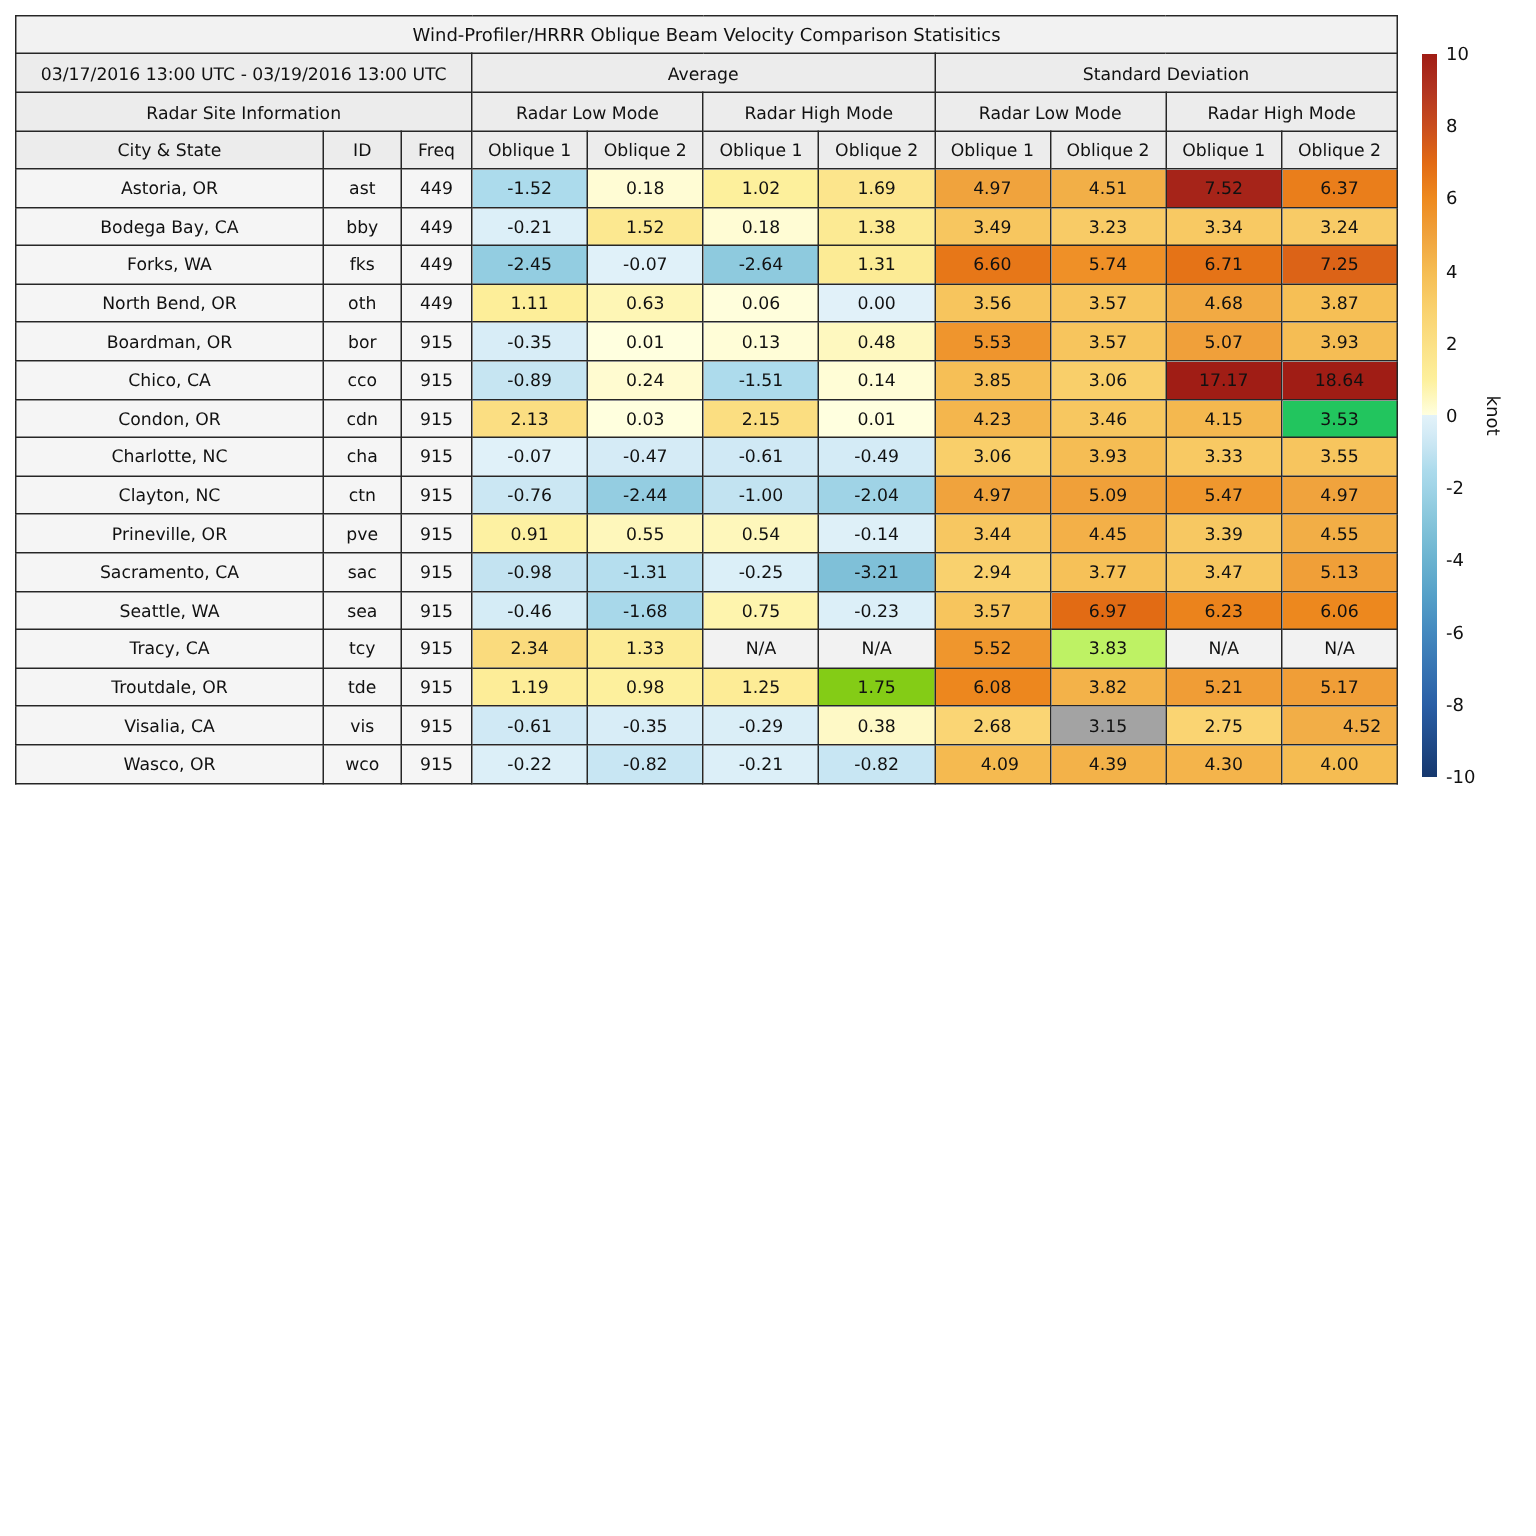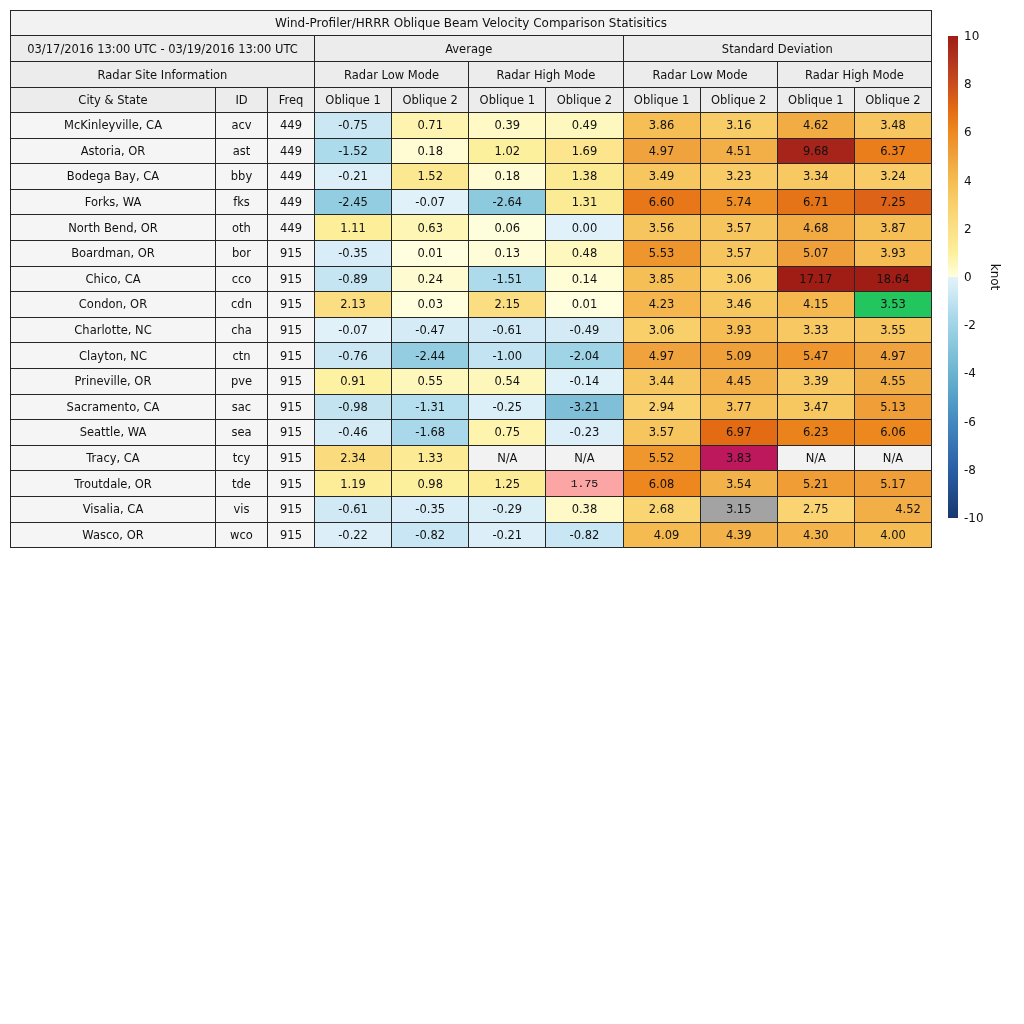--- a/index.html
+++ b/index.html
@@ -71,43 +71,30 @@
           <td class="hdr">Oblique 1</td>
           <td class="hdr">Oblique 2</td>
           <td class="hdr">Oblique 1</td>
           <td class="hdr">Oblique 2</td>
           <td class="hdr">Oblique 1</td>
           <td class="hdr">Oblique 2</td>
         </tr>
       </thead>
       <tbody id="tbody">
           <tr>
-            <td class="info">McKinleyville, CA</td>
-            <td class="info">acv</td>
-            <td class="info">449</td>
-            <td style="background: rgb(203, 231, 244);">-0.75</td>
-            <td style="background: rgb(254, 244, 176);">0.71</td>
-            <td style="background: rgb(254, 249, 197);">0.39</td>
-            <td style="background: rgb(254, 248, 191);">0.49</td>
-            <td style="background: rgb(246, 191, 86);">3.86</td>
-            <td style="background: rgb(248, 205, 104);">3.16</td>
-            <td style="background: rgb(242, 172, 68);">4.62</td>
-            <td style="background: rgb(247, 198, 96);">3.48</td>
-          </tr>
-          <tr>
             <td class="info">Astoria, OR</td>
             <td class="info">ast</td>
             <td class="info">449</td>
             <td style="background: rgb(172, 219, 236);">-1.52</td>
             <td style="background: rgb(255, 252, 212);">0.18</td>
             <td style="background: rgb(253, 240, 156);">1.02</td>
             <td style="background: rgb(252, 229, 140);">1.69</td>
             <td style="background: rgb(240, 163, 61);">4.97</td>
             <td style="background: rgb(242, 175, 71);">4.51</td>
-            <td style="background: rgb(166, 36, 25);">9.68</td>
+            <td style="background: rgb(166, 36, 25);">7.52</td>
             <td style="background: rgb(234, 126, 27);">6.37</td>
           </tr>
           <tr>
             <td class="info">Bodega Bay, CA</td>
             <td class="info">bby</td>
             <td class="info">449</td>
             <td style="background: rgb(220, 239, 248);">-0.21</td>
             <td style="background: rgb(252, 232, 144);">1.52</td>
             <td style="background: rgb(255, 252, 212);">0.18</td>
             <td style="background: rgb(252, 234, 147);">1.38</td>
@@ -248,34 +235,34 @@
           </tr>
           <tr>
             <td class="info">Tracy, CA</td>
             <td class="info">tcy</td>
             <td class="info">915</td>
             <td style="background: rgb(250, 219, 125);">2.34</td>
             <td style="background: rgb(252, 235, 148);">1.33</td>
             <td style="background: rgb(242, 242, 242);">N/A</td>
             <td style="background: rgb(242, 242, 242);">N/A</td>
             <td style="background: rgb(239, 150, 45);">5.52</td>
-            <td style="background: #be185d;">3.83</td>
+            <td style="background: #bef264;">3.83</td>
             <td style="background: rgb(242, 242, 242);">N/A</td>
             <td style="background: rgb(242, 242, 242);">N/A</td>
           </tr>
           <tr>
             <td class="info">Troutdale, OR</td>
             <td class="info">tde</td>
             <td class="info">915</td>
             <td style="background: rgb(253, 237, 152);">1.19</td>
             <td style="background: rgb(253, 240, 157);">0.98</td>
             <td style="background: rgb(253, 236, 150);">1.25</td>
-            <td style="background: #fca5a5; font-family: Liberation Mono, monospace;">1.75</td>
+            <td style="background: #84cc16;">1.75</td>
             <td style="background: rgb(237, 135, 30);">6.08</td>
-            <td style="background: rgb(243, 178, 73);">3.54</td>
+            <td style="background: rgb(243, 178, 73);">3.82</td>
             <td style="background: rgb(240, 157, 54);">5.21</td>
             <td style="background: rgb(240, 158, 55);">5.17</td>
           </tr>
           <tr>
             <td class="info">Visalia, CA</td>
             <td class="info">vis</td>
             <td class="info">915</td>
             <td style="background: rgb(208, 233, 245);">-0.61</td>
             <td style="background: rgb(216, 237, 247);">-0.35</td>
             <td style="background: rgb(218, 238, 247);">-0.29</td>

